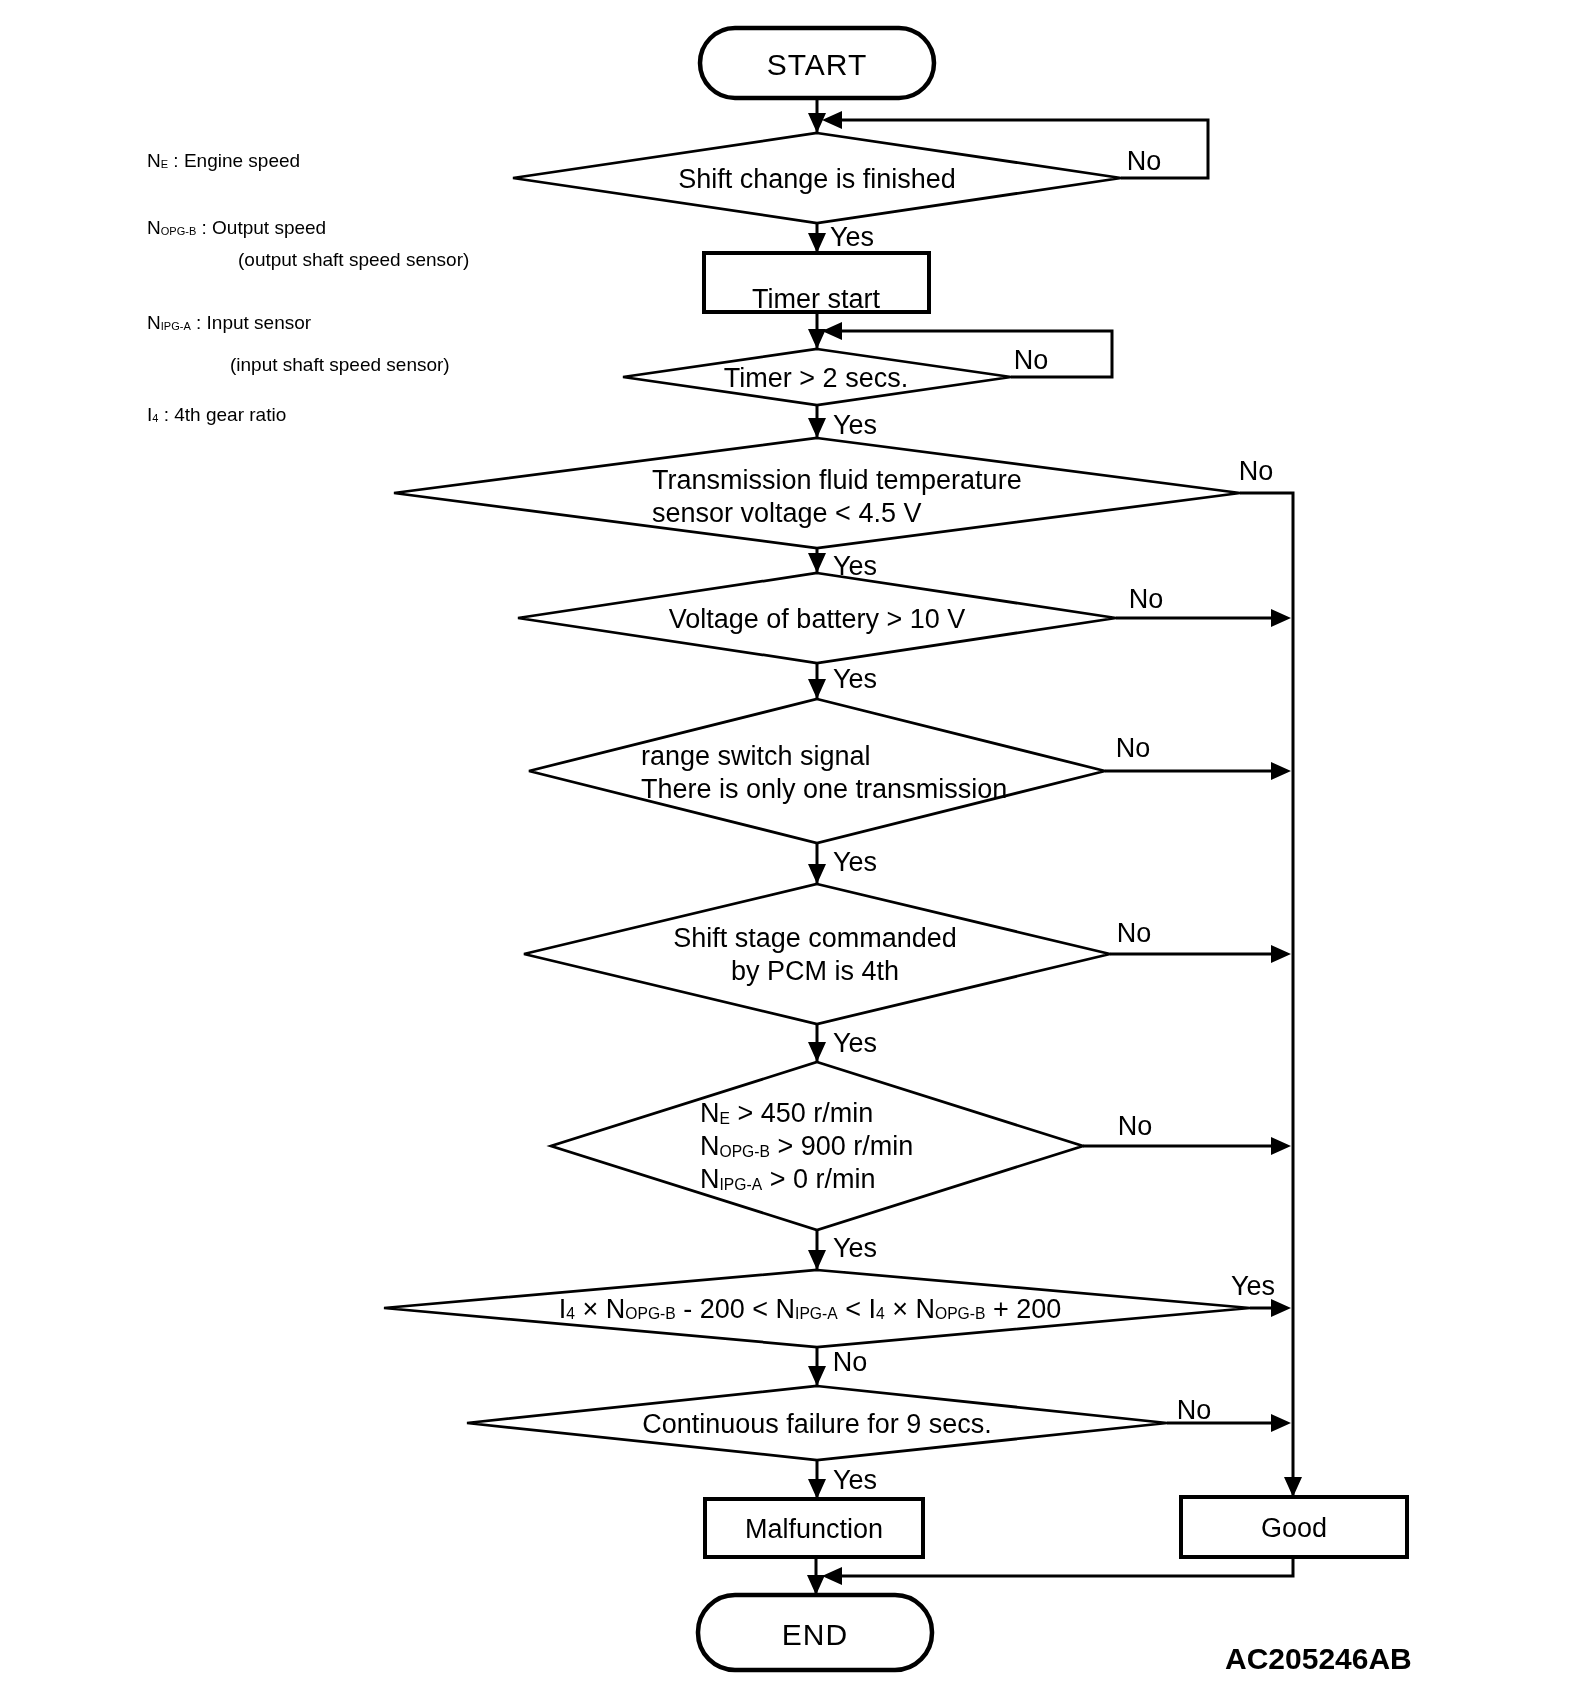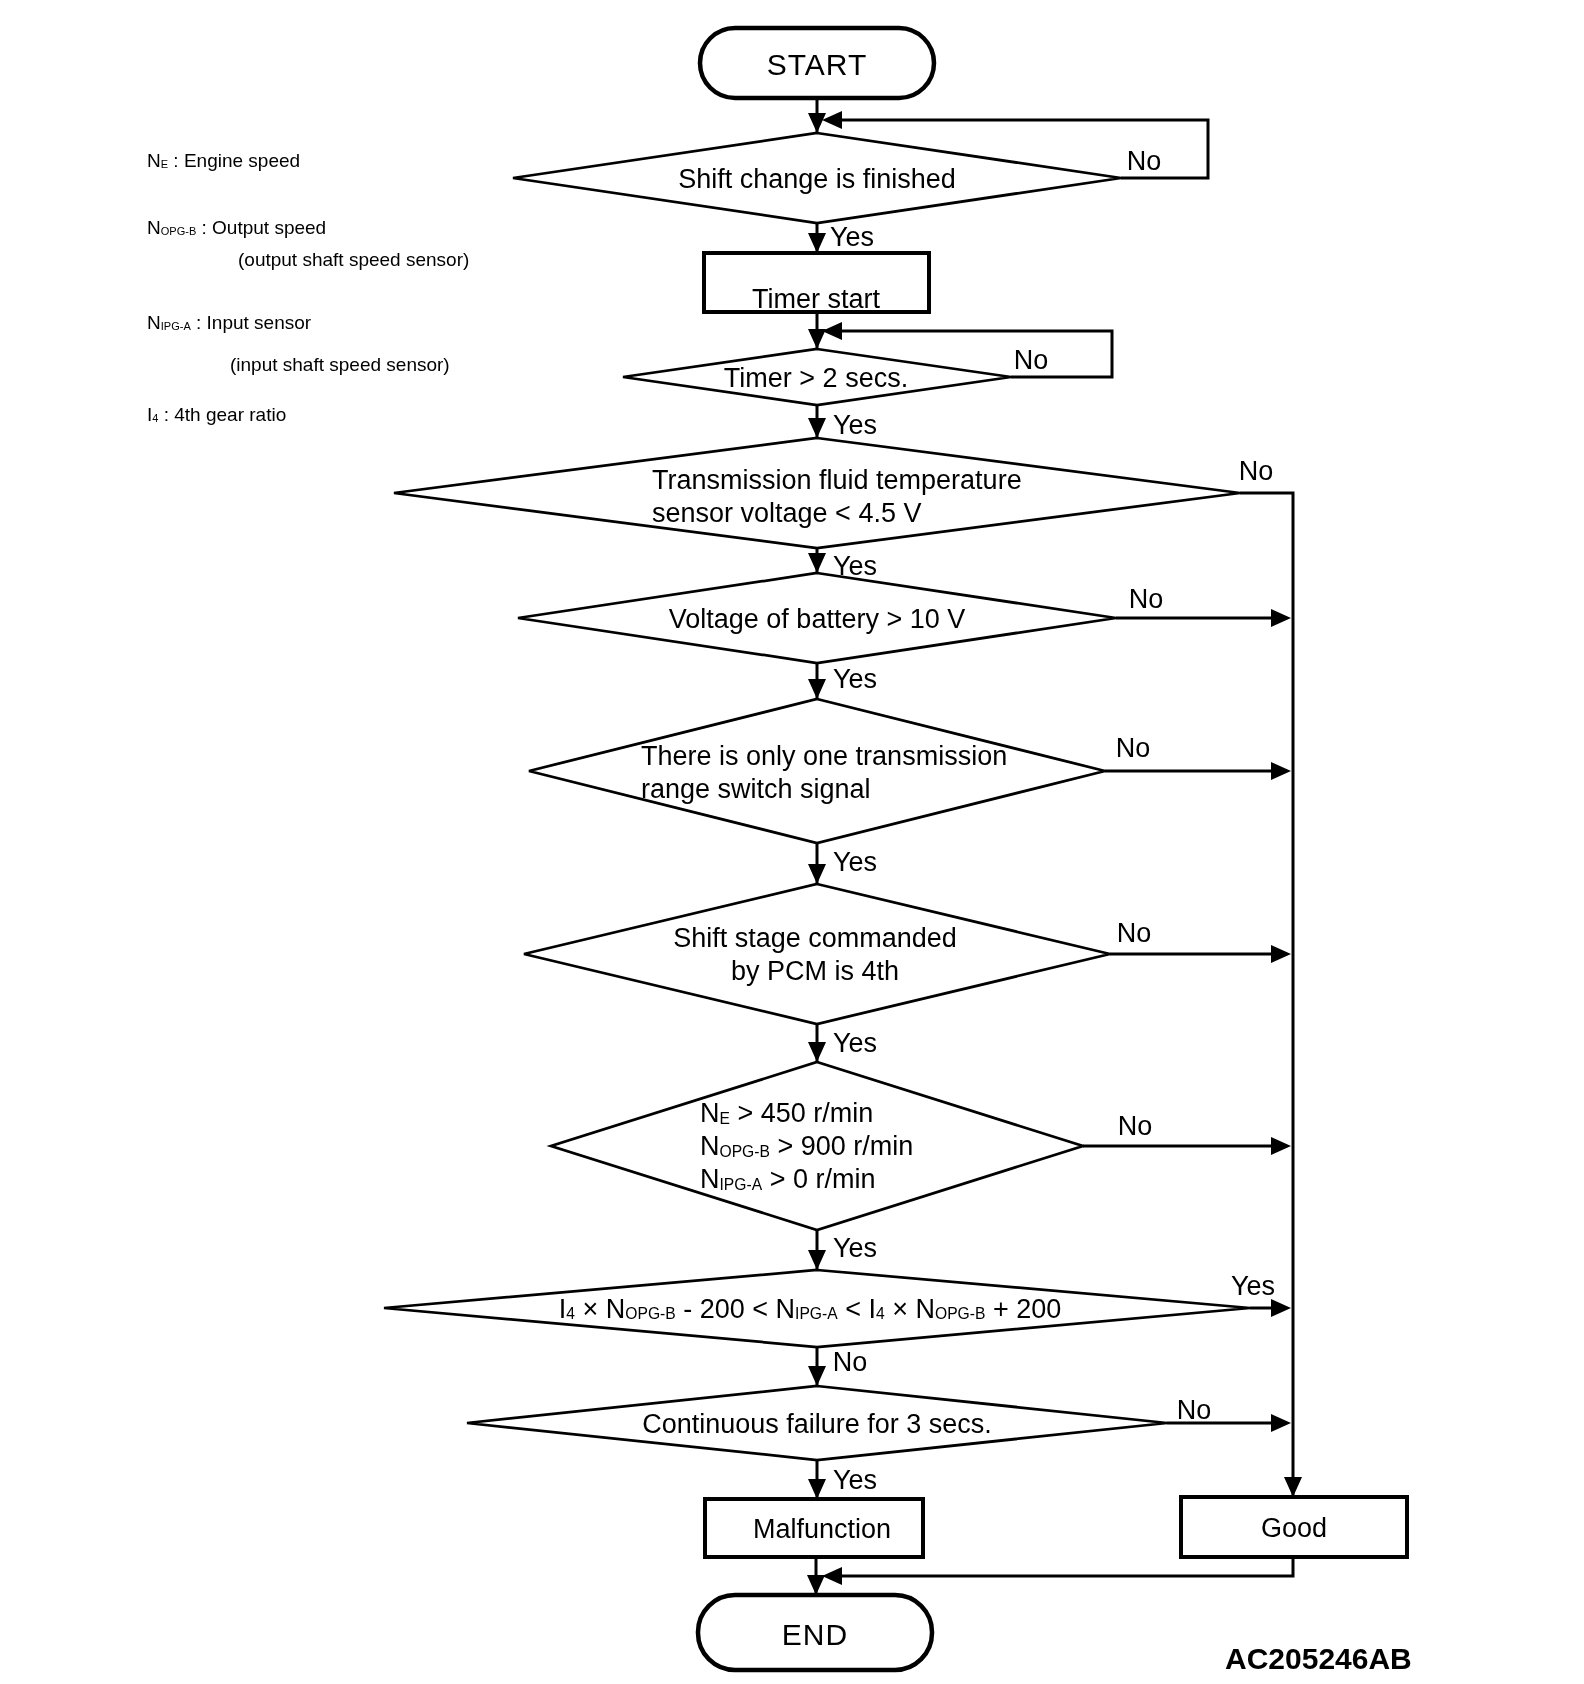--- a/index.html
+++ b/index.html
@@ -88,35 +88,35 @@
   <div class="lbl c term-lbl" style="left:817px; top:64px;">START</div>
   <div class="lbl c" style="left:817px; top:179px;">Shift change is finished</div>
   <div class="lbl c" style="left:816px; top:283px;margin-top:16px;">Timer start</div>
   <div class="lbl c" style="left:816px; top:378px;">Timer &gt; 2 secs.</div>
   <div class="lbl ml2" style="left:652px; top:464px;">
     <div class="line">Transmission fluid temperature</div>
     <div class="line">sensor voltage &lt; 4.5 V</div>
   </div>
   <div class="lbl c" style="left:817px; top:619px;">Voltage of battery &gt; 10 V</div>
   <div class="lbl ml2" style="left:641px; top:740px;">
+    <div class="line">range switch signal</div>
     <div class="line">There is only one transmission</div>
-    <div class="line">range switch signal</div>
   </div>
   <div class="lbl c ml2" style="left:815px; top:955px;">
     <div class="line">Shift stage commanded</div>
     <div class="line">by PCM is 4th</div>
   </div>
   <div class="lbl ml3" style="left:700px; top:1097px;">
     <div class="line">N<sub>E</sub> &gt; 450 r/min</div>
     <div class="line">N<sub>OPG-B</sub> &gt; 900 r/min</div>
     <div class="line">N<sub>IPG-A</sub> &gt; 0 r/min</div>
   </div>
   <div class="lbl c" style="left:810px; top:1309px;">I<sub>4</sub> × N<sub>OPG-B</sub> - 200 &lt; N<sub>IPG-A</sub> &lt; I<sub>4</sub> × N<sub>OPG-B</sub> + 200</div>
-  <div class="lbl c" style="left:817px; top:1424px;">Continuous failure for 3 secs.</div>
-  <div class="lbl c" style="left:814px; top:1529px;margin-left:8px;">Malfunction</div>
+  <div class="lbl c" style="left:817px; top:1424px;">Continuous failure for 9 secs.</div>
+  <div class="lbl c" style="left:814px; top:1529px;">Malfunction</div>
   <div class="lbl c" style="left:1294px; top:1528px;">Good</div>
   <div class="lbl c term-lbl" style="left:815px; top:1634px;">END</div>
 
   <div class="lbl c" style="left:1144px; top:161px;">No</div>
   <div class="lbl c" style="left:852px;  top:237px;">Yes</div>
   <div class="lbl c" style="left:1031px; top:360px;">No</div>
   <div class="lbl c" style="left:855px;  top:425px;">Yes</div>
   <div class="lbl c" style="left:1256px; top:471px;">No</div>
   <div class="lbl c" style="left:855px;  top:566px;">Yes</div>
   <div class="lbl c" style="left:1146px; top:599px;">No</div>

